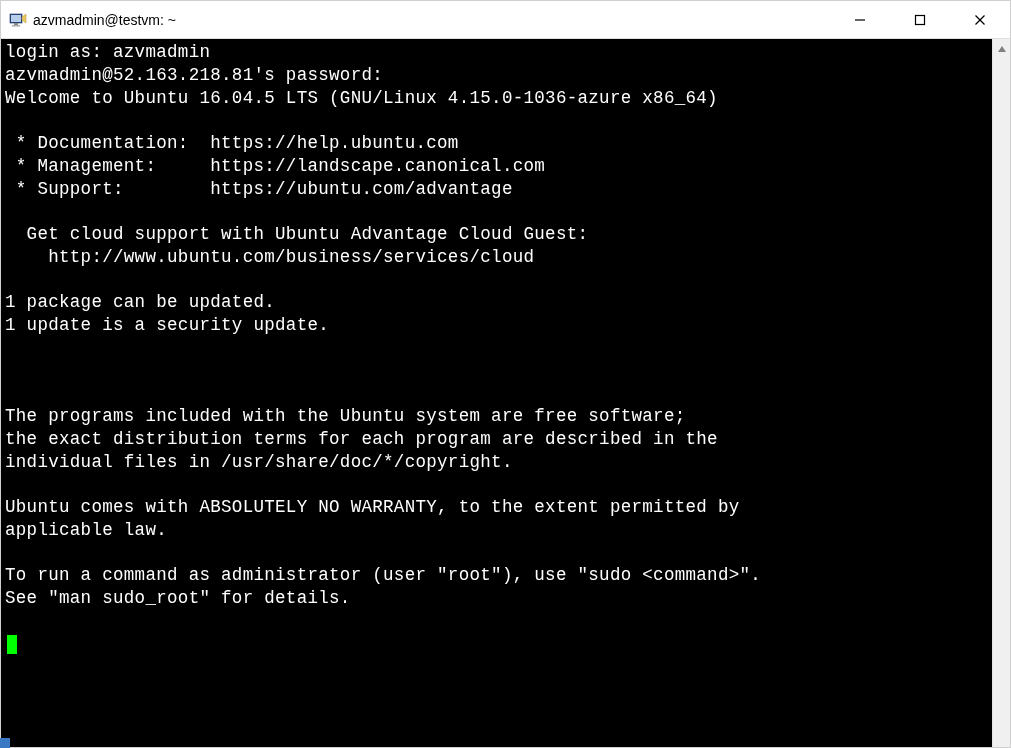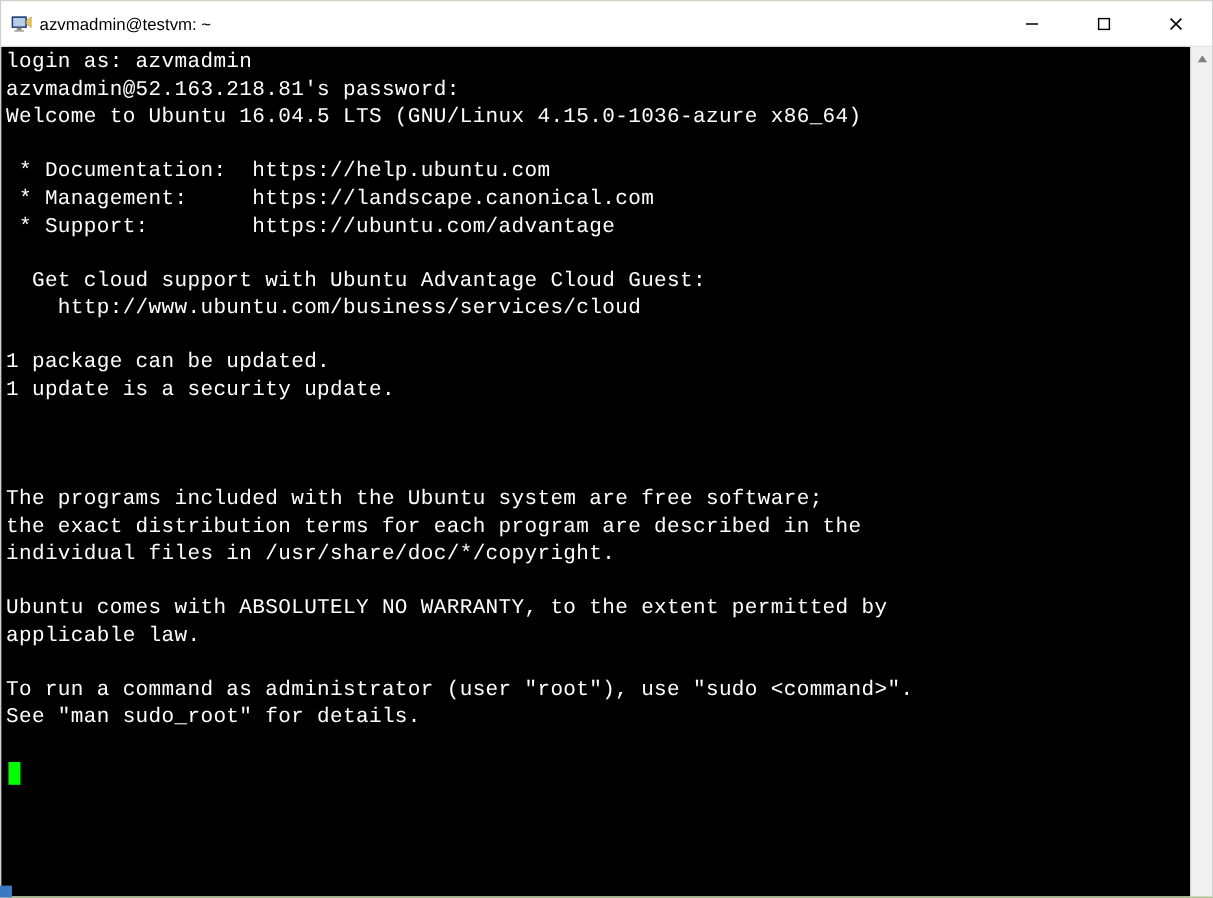--- a/index.html
+++ b/index.html
@@ -14,21 +14,21 @@
       font-family: "Segoe UI", Tahoma, sans-serif;
       overflow: hidden;
       position: relative;
     }
     .window {
       width: 1011px;
       height: 748px;
       border: 1px solid #d0d0d0;
       display: flex;
       flex-direction: column;
-      background: #bef264;
+      background: #5eead4;
     }
     .titlebar {
       height: 38px;
       display: flex;
       align-items: center;
       background: #fff;
       border-bottom: 1px solid #e0e0e0;
       padding-left: 8px;
       flex-shrink: 0;
     }

